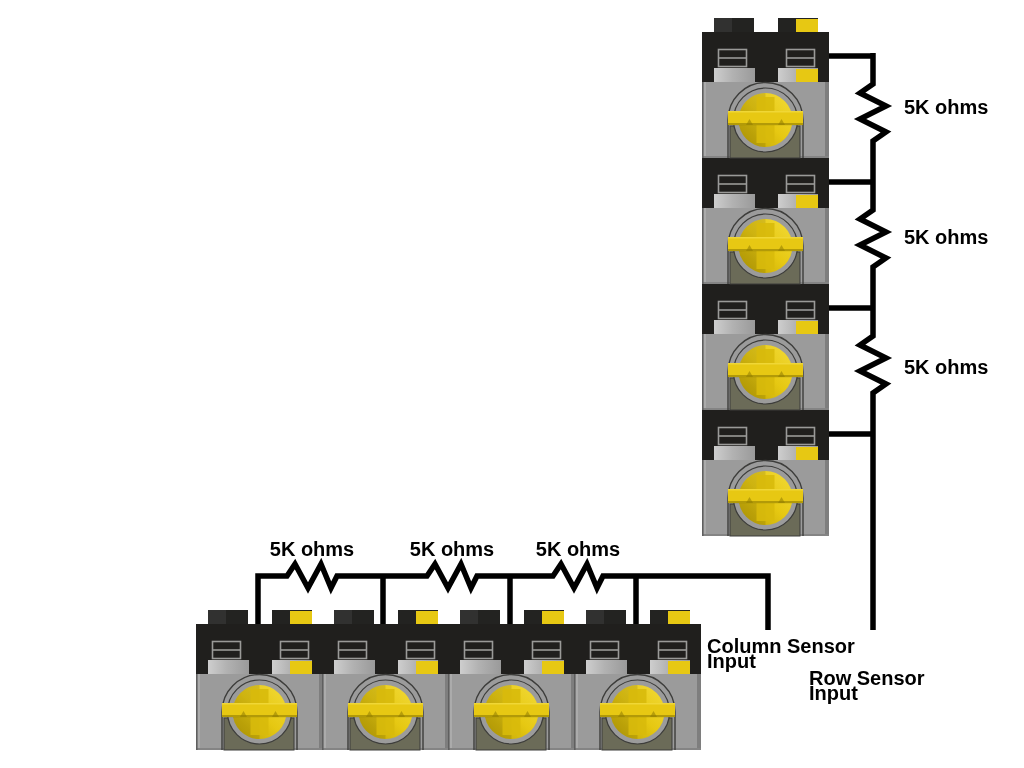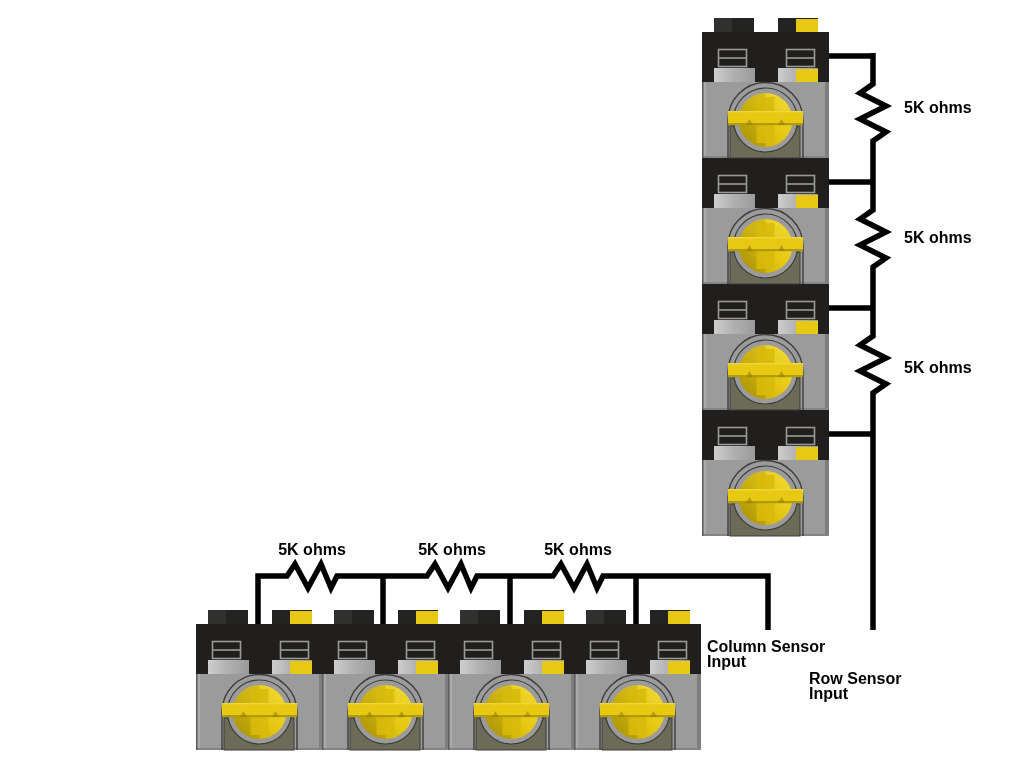--- a/index.html
+++ b/index.html
@@ -7,21 +7,21 @@
     position:relative;
     width:1024px;height:768px;
     background:var(--background,#ffffff);
     overflow:hidden;
     font-family:"Liberation Sans",sans-serif;
   }
   .stage svg{position:absolute;left:0;top:0;}
   .lbl{
     position:absolute;
     font-weight:bold;
-    font-size:16px;
+    font-size:20px;
     line-height:15px;
     color:var(--label-text,#000000);
     white-space:nowrap;
   }
   .r-lbl{width:90px;text-align:center;top:542px;}
   .c-lbl{left:904px;width:80px;text-align:left;}
   .io-lbl{top:639px;}
 </style>
 </head>
 <body>

